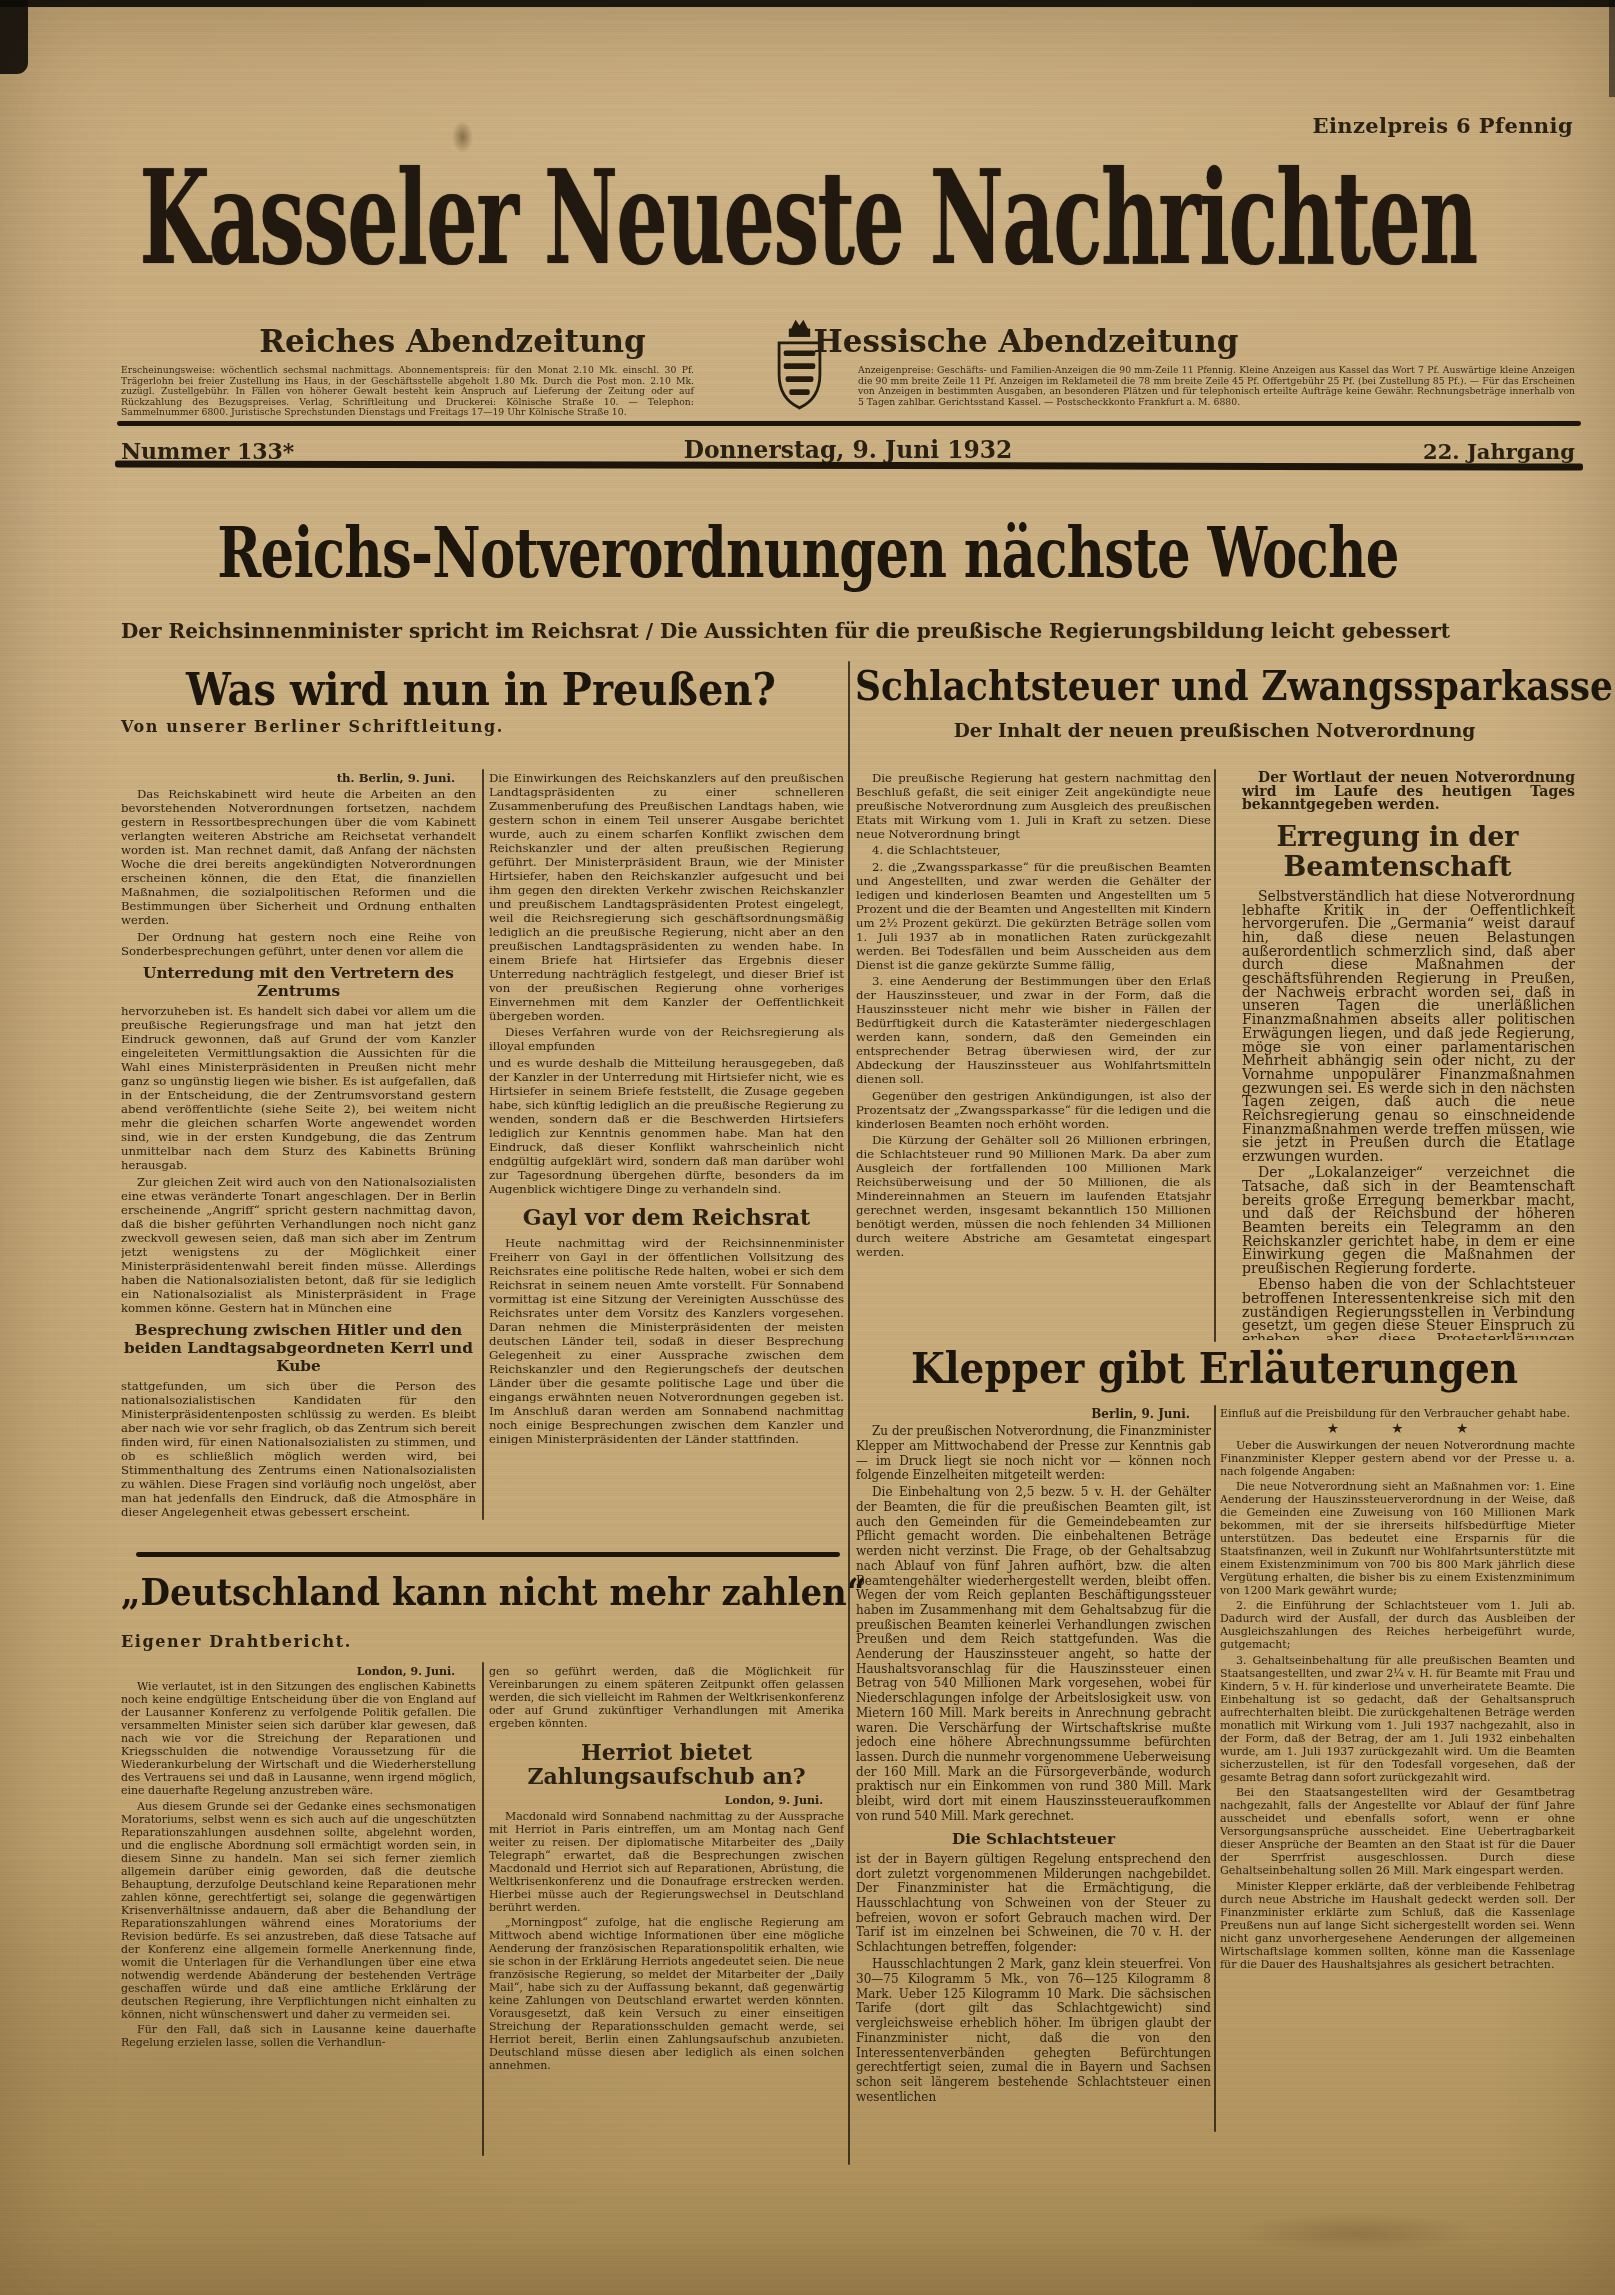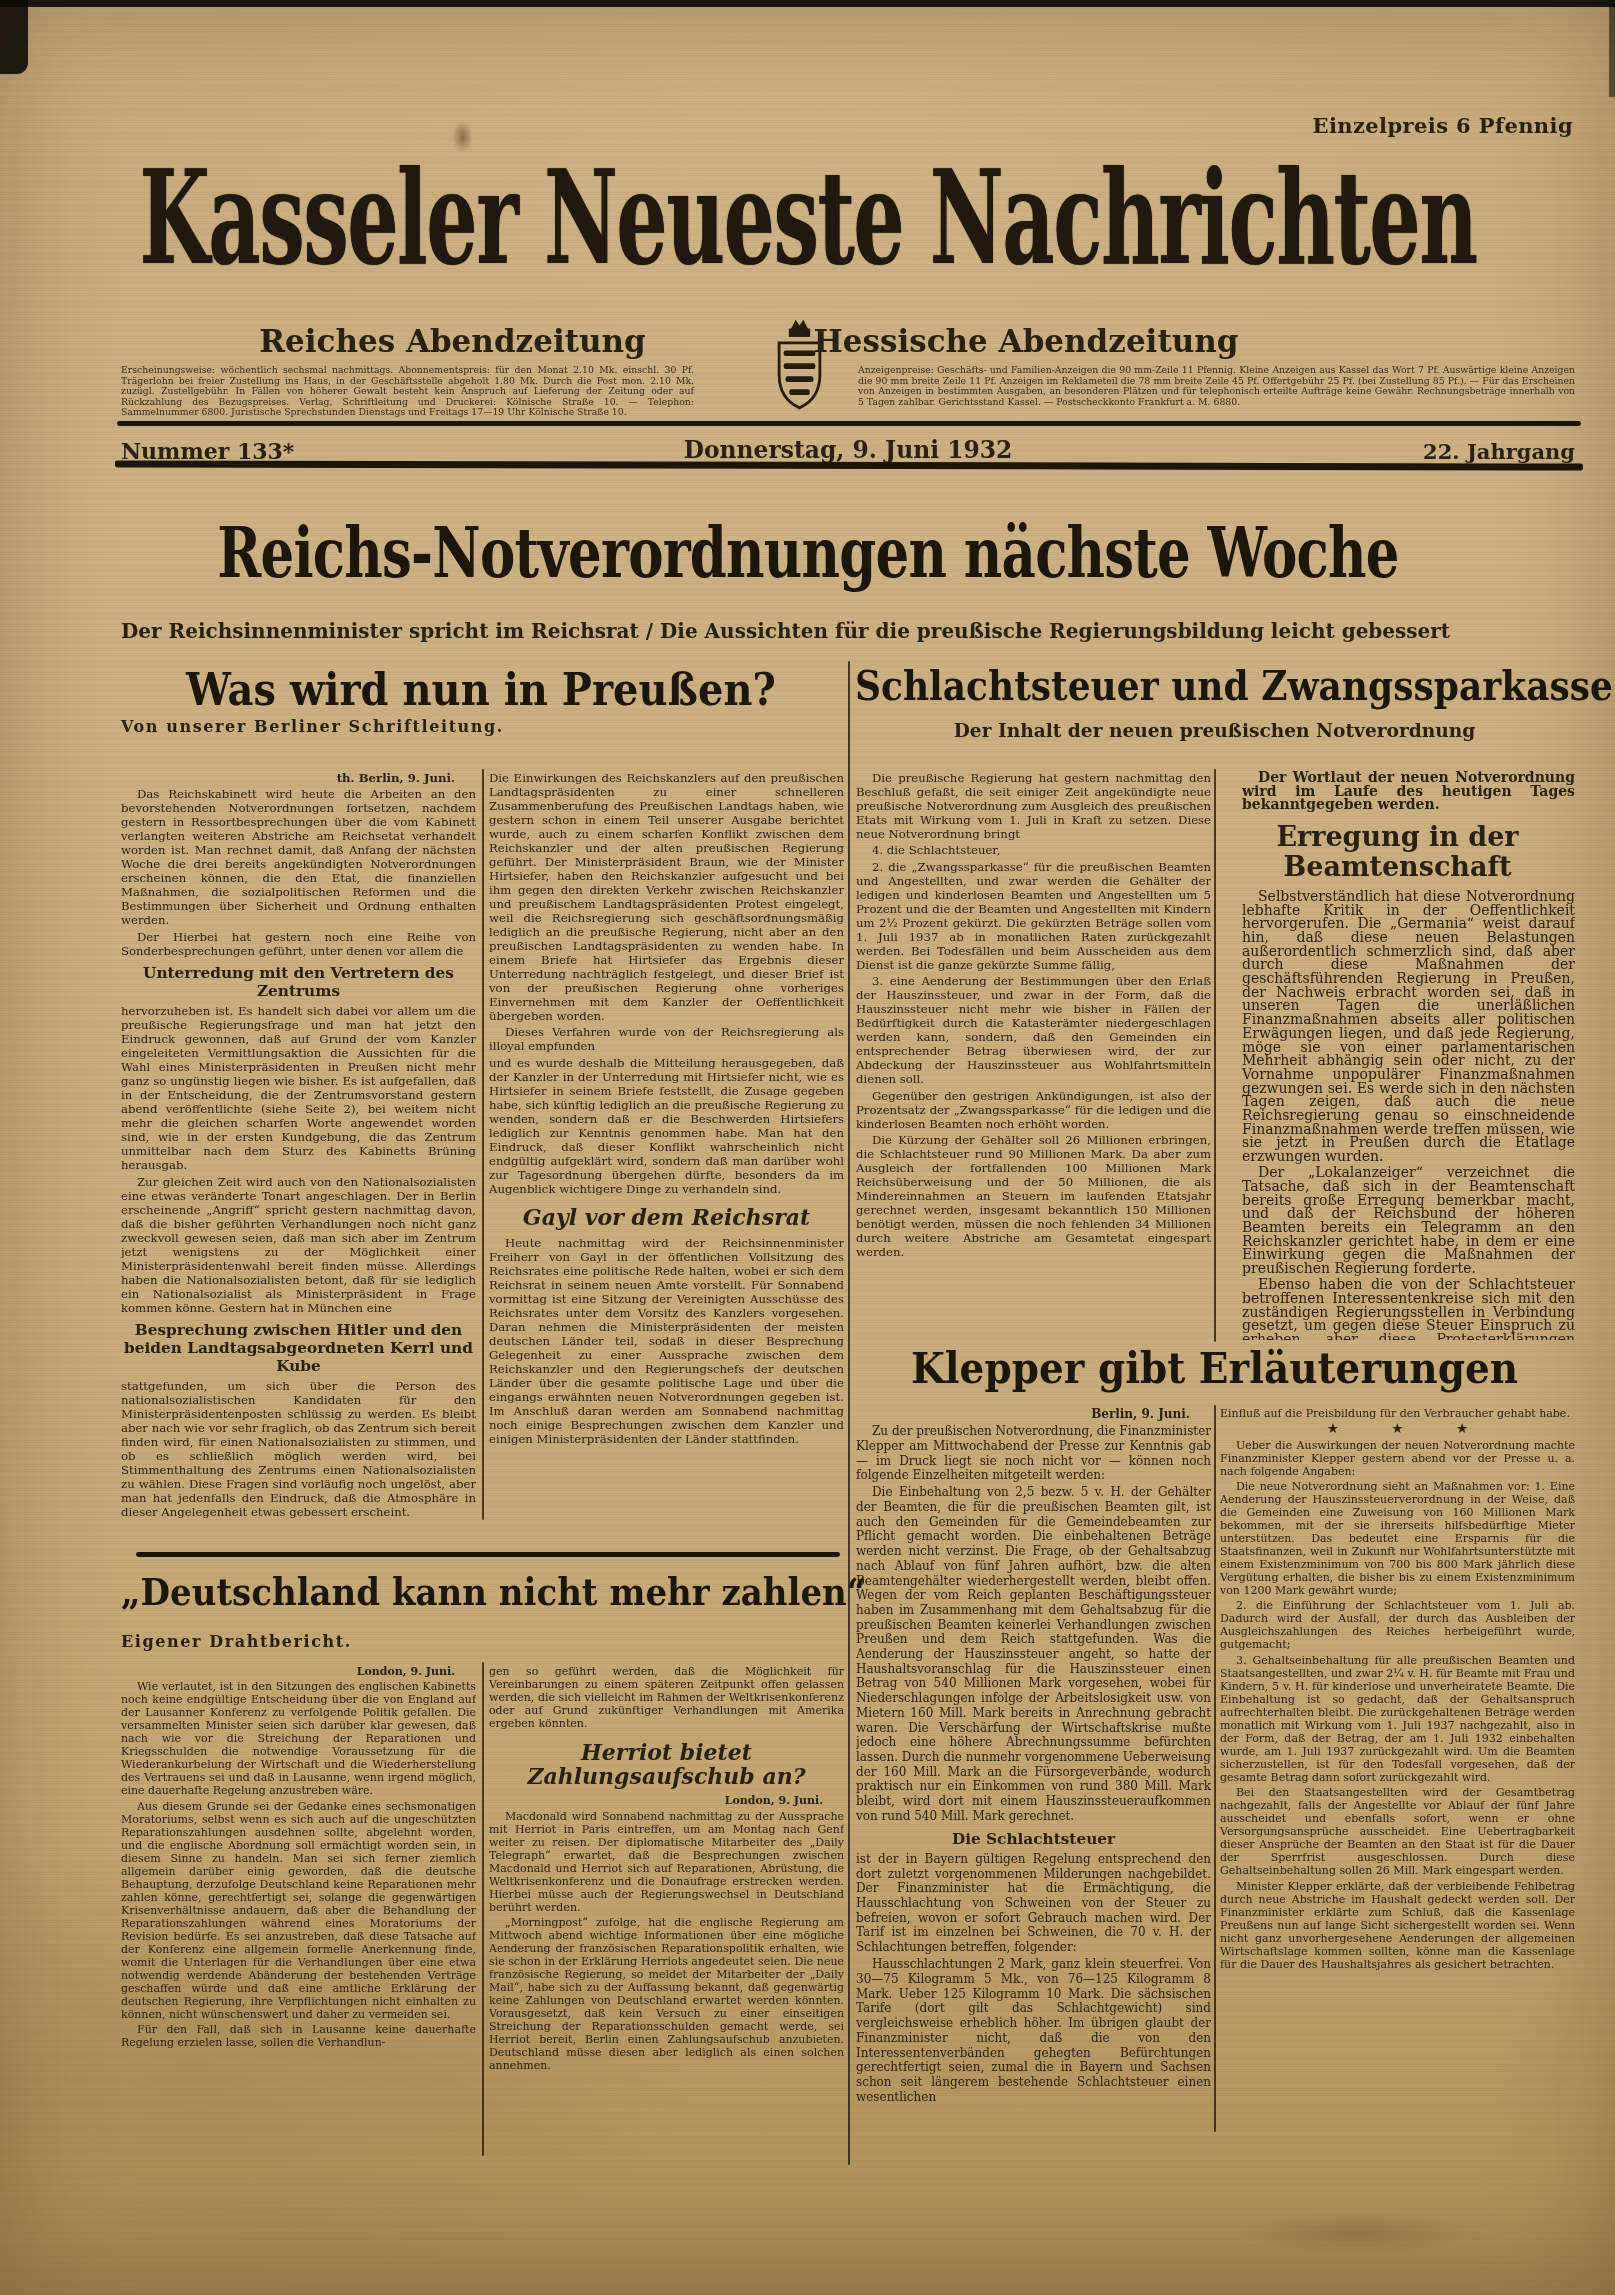--- a/index.html
+++ b/index.html
@@ -69,21 +69,21 @@
   .col{position:absolute;overflow:hidden;}
   .col p{margin:0 0 2.4px;text-indent:16px;text-align:justify;}
   .fs145 p{font-size:11.7px;line-height:14px;}
   .fs14  p{font-size:14px;line-height:13.7px;margin-left:22px;}
   .fs15  p{font-size:12px;line-height:14.7px;}
   .fs135 p{font-size:11px;line-height:13px;}
   .col p.b-cont{text-indent:0;}
   .col p.b-dateline{text-align:right;font-weight:bold;text-indent:0;padding-right:21px;}
   .col p.b-lead{font-weight:bold;}
   .col p.b-subhead{text-align:center;font-weight:bold;font-size:15.3px !important;line-height:18px !important;text-indent:0;margin:6.5px 0 4px;}
-  .col p.b-subhead-md{text-align:center;font-weight:bold;font-size:22px !important;line-height:24px !important;text-indent:0;margin:9.7px 0 6.5px;font-style:italic;}
+  .col p.b-subhead-md{text-align:center;font-weight:bold;font-size:22px !important;line-height:24px !important;text-indent:0;margin:9.7px 0 6.5px;}
   .col p.b-subhead-lg{text-align:center;font-weight:bold;font-size:27px !important;line-height:30px !important;text-indent:0;margin:9.7px 0 8px;}
   .col p.b-stars{text-align:center;text-indent:24px;letter-spacing:24px;font-size:13.7px !important;margin:1.6px 0 3.2px;}
 
   .col-a1{left:121px;top:771px;width:355px;height:747px;}
   .col-b1{left:489px;top:771px;width:355px;height:747px;}
   .col-c1{left:856px;top:771px;width:355px;height:569px;}
   .col-d1{left:1220px;top:771px;width:355px;height:569px;}
   .col-c2{left:856px;top:1407px;width:355px;height:755px;}
   .col-d2{left:1220px;top:1407px;width:355px;height:725px;}
   .col-a2{left:121px;top:1665px;width:355px;height:491px;}
@@ -147,21 +147,21 @@
 
   <h3 class="art-head head-preussen">Was wird nun in Preußen?</h3>
   <div class="byline byline-preussen">Von unserer Berliner Schriftleitung.</div>
 
   <h3 class="art-head head-schlacht">Schlachtsteuer und Zwangssparkasse</h3>
   <div class="deck-schlacht">Der Inhalt der neuen preußischen Notverordnung</div>
 
   <div class="col col-a1 fs145">
       <p class="blk b-dateline">th. Berlin, 9. Juni.</p>
       <p class="blk b-para">Das Reichskabinett wird heute die Arbeiten an den bevorstehenden Notverordnungen fortsetzen, nachdem gestern in Ressortbesprechungen über die vom Kabinett verlangten weiteren Abstriche am Reichsetat verhandelt worden ist. Man rechnet damit, daß Anfang der nächsten Woche die drei bereits angekündigten Notverordnungen erscheinen können, die den Etat, die finanziellen Maßnahmen, die sozialpolitischen Reformen und die Bestimmungen über Sicherheit und Ordnung enthalten werden.</p>
-      <p class="blk b-para">Der Hierbei hat gestern noch eine Reihe von Sonderbesprechungen geführt, unter denen vor allem die</p>
+      <p class="blk b-para">Der Ordnung hat gestern noch eine Reihe von Sonderbesprechungen geführt, unter denen vor allem die</p>
       <p class="blk b-subhead">Unterredung mit den Vertretern des Zentrums</p>
       <p class="blk b-cont">hervorzuheben ist. Es handelt sich dabei vor allem um die preußische Regierungsfrage und man hat jetzt den Eindruck gewonnen, daß auf Grund der vom Kanzler eingeleiteten Vermittlungsaktion die Aussichten für die Wahl eines Ministerpräsidenten in Preußen nicht mehr ganz so ungünstig liegen wie bisher. Es ist aufgefallen, daß in der Entscheidung, die der Zentrumsvorstand gestern abend veröffentlichte (siehe Seite 2), bei weitem nicht mehr die gleichen scharfen Worte angewendet worden sind, wie in der ersten Kundgebung, die das Zentrum unmittelbar nach dem Sturz des Kabinetts Brüning herausgab.</p>
       <p class="blk b-para">Zur gleichen Zeit wird auch von den Nationalsozialisten eine etwas veränderte Tonart angeschlagen. Der in Berlin erscheinende „Angriff“ spricht gestern nachmittag davon, daß die bisher geführten Verhandlungen noch nicht ganz zweckvoll gewesen seien, daß man sich aber im Zentrum jetzt wenigstens zu der Möglichkeit einer Ministerpräsidentenwahl bereit finden müsse. Allerdings haben die Nationalsozialisten betont, daß für sie lediglich ein Nationalsozialist als Ministerpräsident in Frage kommen könne. Gestern hat in München eine</p>
       <p class="blk b-subhead">Besprechung zwischen Hitler und den beiden Landtagsabgeordneten Kerrl und Kube</p>
       <p class="blk b-cont">stattgefunden, um sich über die Person des nationalsozialistischen Kandidaten für den Ministerpräsidentenposten schlüssig zu werden. Es bleibt aber nach wie vor sehr fraglich, ob das Zentrum sich bereit finden wird, für einen Nationalsozialisten zu stimmen, und ob es schließlich möglich werden wird, bei Stimmenthaltung des Zentrums einen Nationalsozialisten zu wählen. Diese Fragen sind vorläufig noch ungelöst, aber man hat jedenfalls den Eindruck, daß die Atmosphäre in dieser Angelegenheit etwas gebessert erscheint.</p>
     </div>
   <div class="col col-b1 fs145">
       <p class="blk b-cont">Die Einwirkungen des Reichskanzlers auf den preußischen Landtagspräsidenten zu einer schnelleren Zusammenberufung des Preußischen Landtags haben, wie gestern schon in einem Teil unserer Ausgabe berichtet wurde, auch zu einem scharfen Konflikt zwischen dem Reichskanzler und der alten preußischen Regierung geführt. Der Ministerpräsident Braun, wie der Minister Hirtsiefer, haben den Reichskanzler aufgesucht und bei ihm gegen den direkten Verkehr zwischen Reichskanzler und preußischem Landtagspräsidenten Protest eingelegt, weil die Reichsregierung sich geschäftsordnungsmäßig lediglich an die preußische Regierung, nicht aber an den preußischen Landtagspräsidenten zu wenden habe. In einem Briefe hat Hirtsiefer das Ergebnis dieser Unterredung nachträglich festgelegt, und dieser Brief ist von der preußischen Regierung ohne vorheriges Einvernehmen mit dem Kanzler der Oeffentlichkeit übergeben worden.</p>
       <p class="blk b-para">Dieses Verfahren wurde von der Reichsregierung als illoyal empfunden</p>
       <p class="blk b-cont">und es wurde deshalb die Mitteilung herausgegeben, daß der Kanzler in der Unterredung mit Hirtsiefer nicht, wie es Hirtsiefer in seinem Briefe feststellt, die Zusage gegeben habe, sich künftig lediglich an die preußische Regierung zu wenden, sondern daß er die Beschwerden Hirtsiefers lediglich zur Kenntnis genommen habe. Man hat den Eindruck, daß dieser Konflikt wahrscheinlich nicht endgültig aufgeklärt wird, sondern daß man darüber wohl zur Tagesordnung übergehen dürfte, besonders da im Augenblick wichtigere Dinge zu verhandeln sind.</p>

